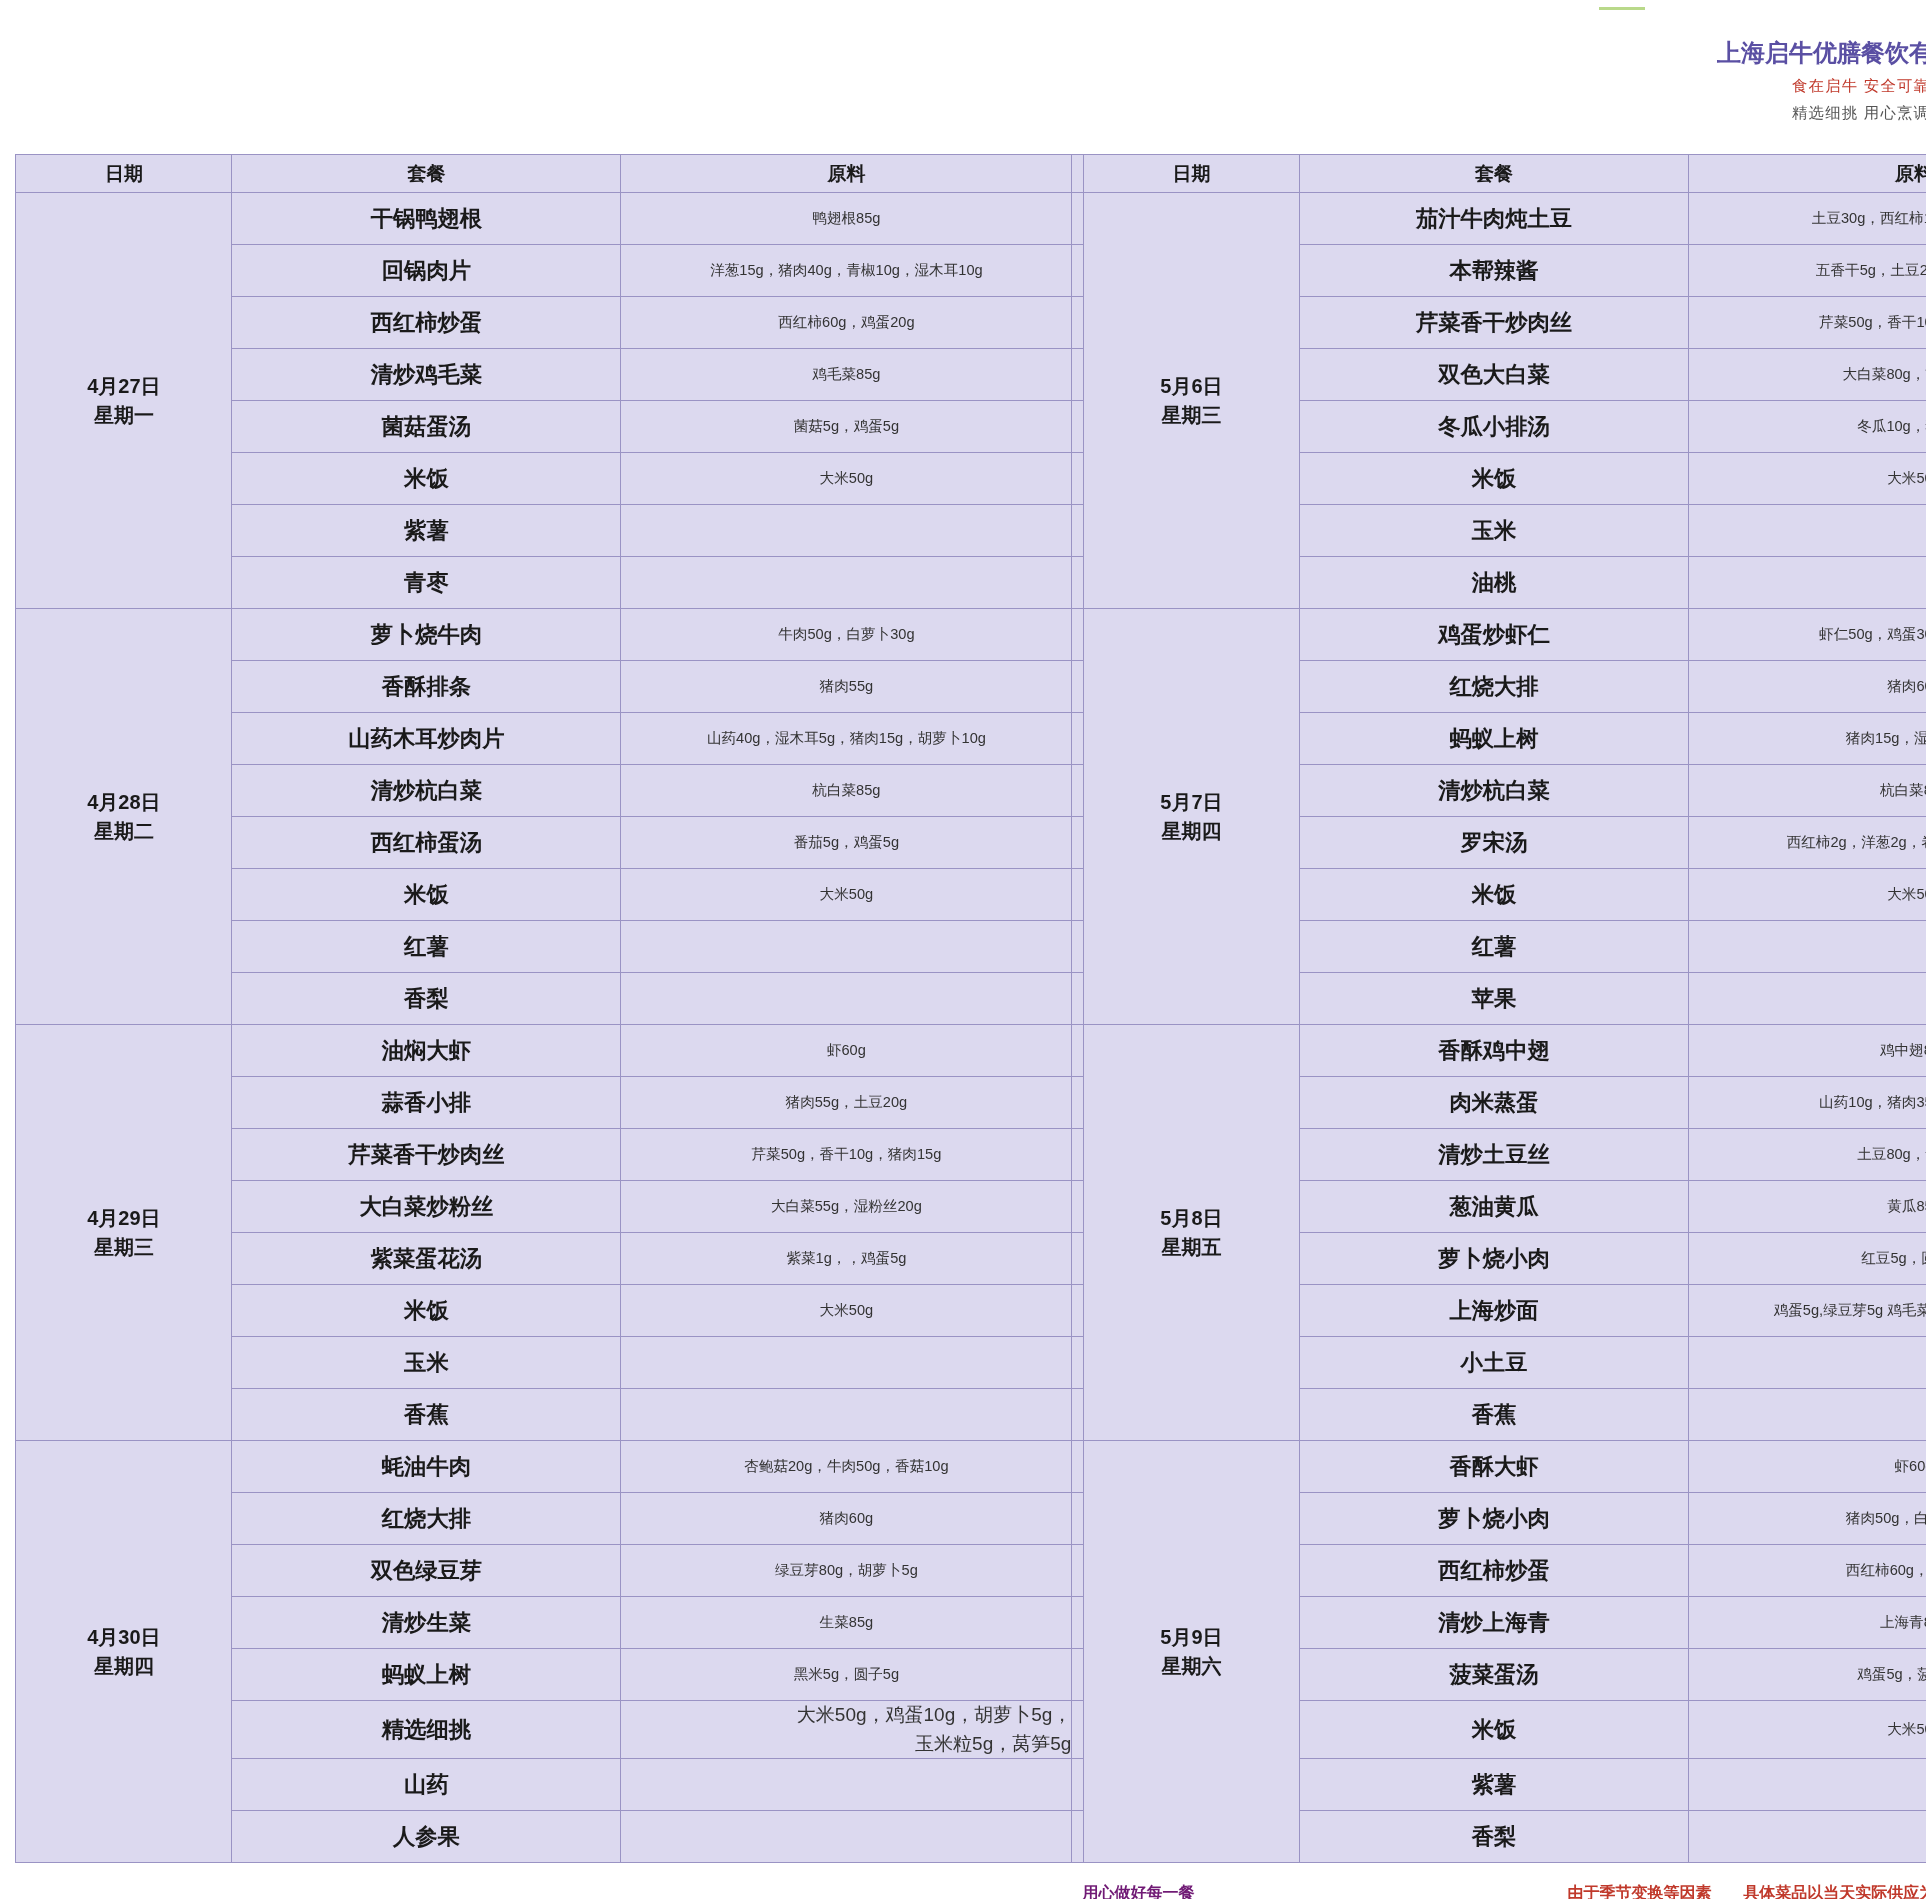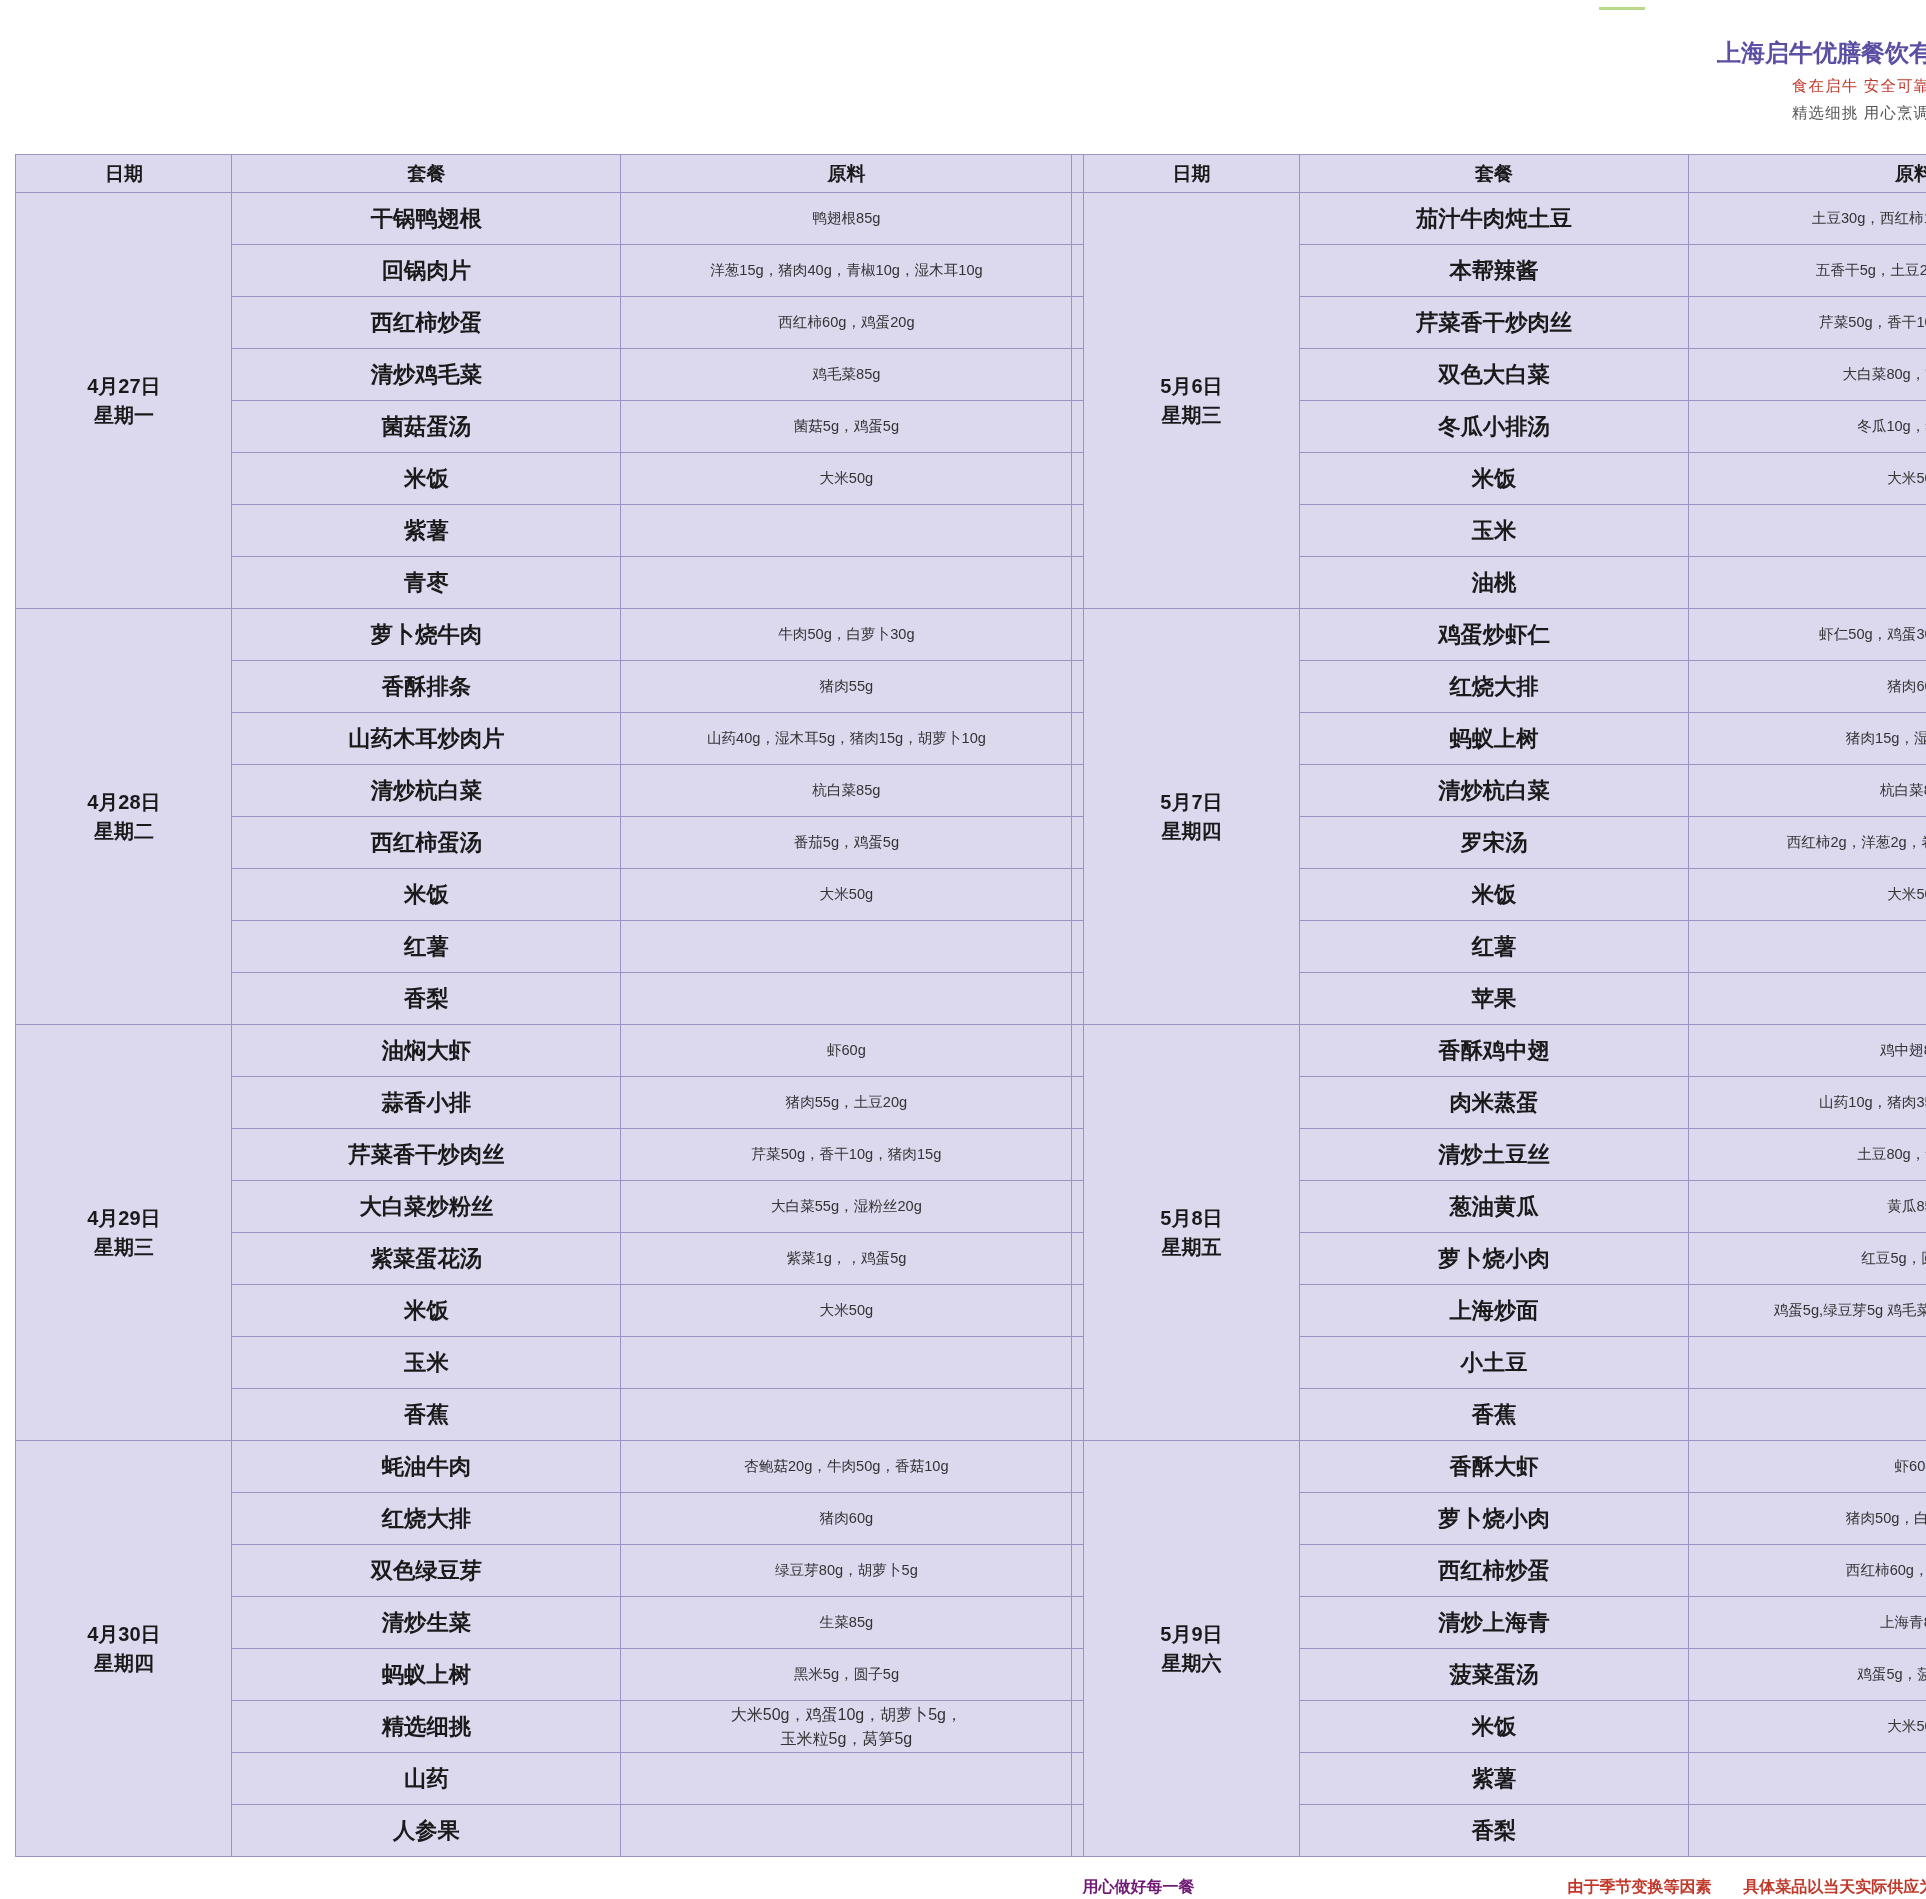--- a/index.html
+++ b/index.html
@@ -116,21 +116,22 @@
     font-weight: bold;
     color: #1a1a1a;
   }
   td.ingr {
     font-size: 14.6px;
     color: #333333;
     line-height: 1.5;
     padding: 2.3px 3.9px;
   }
   td.ingr.small {
-    font-size: 16px;
+    font-size: 19px;
+    text-align: right;
   }
 
   
   .footer {
     position: relative;
     height: 58px;
   }
   .footer-left {
     position: absolute;
     left: 1067px;

